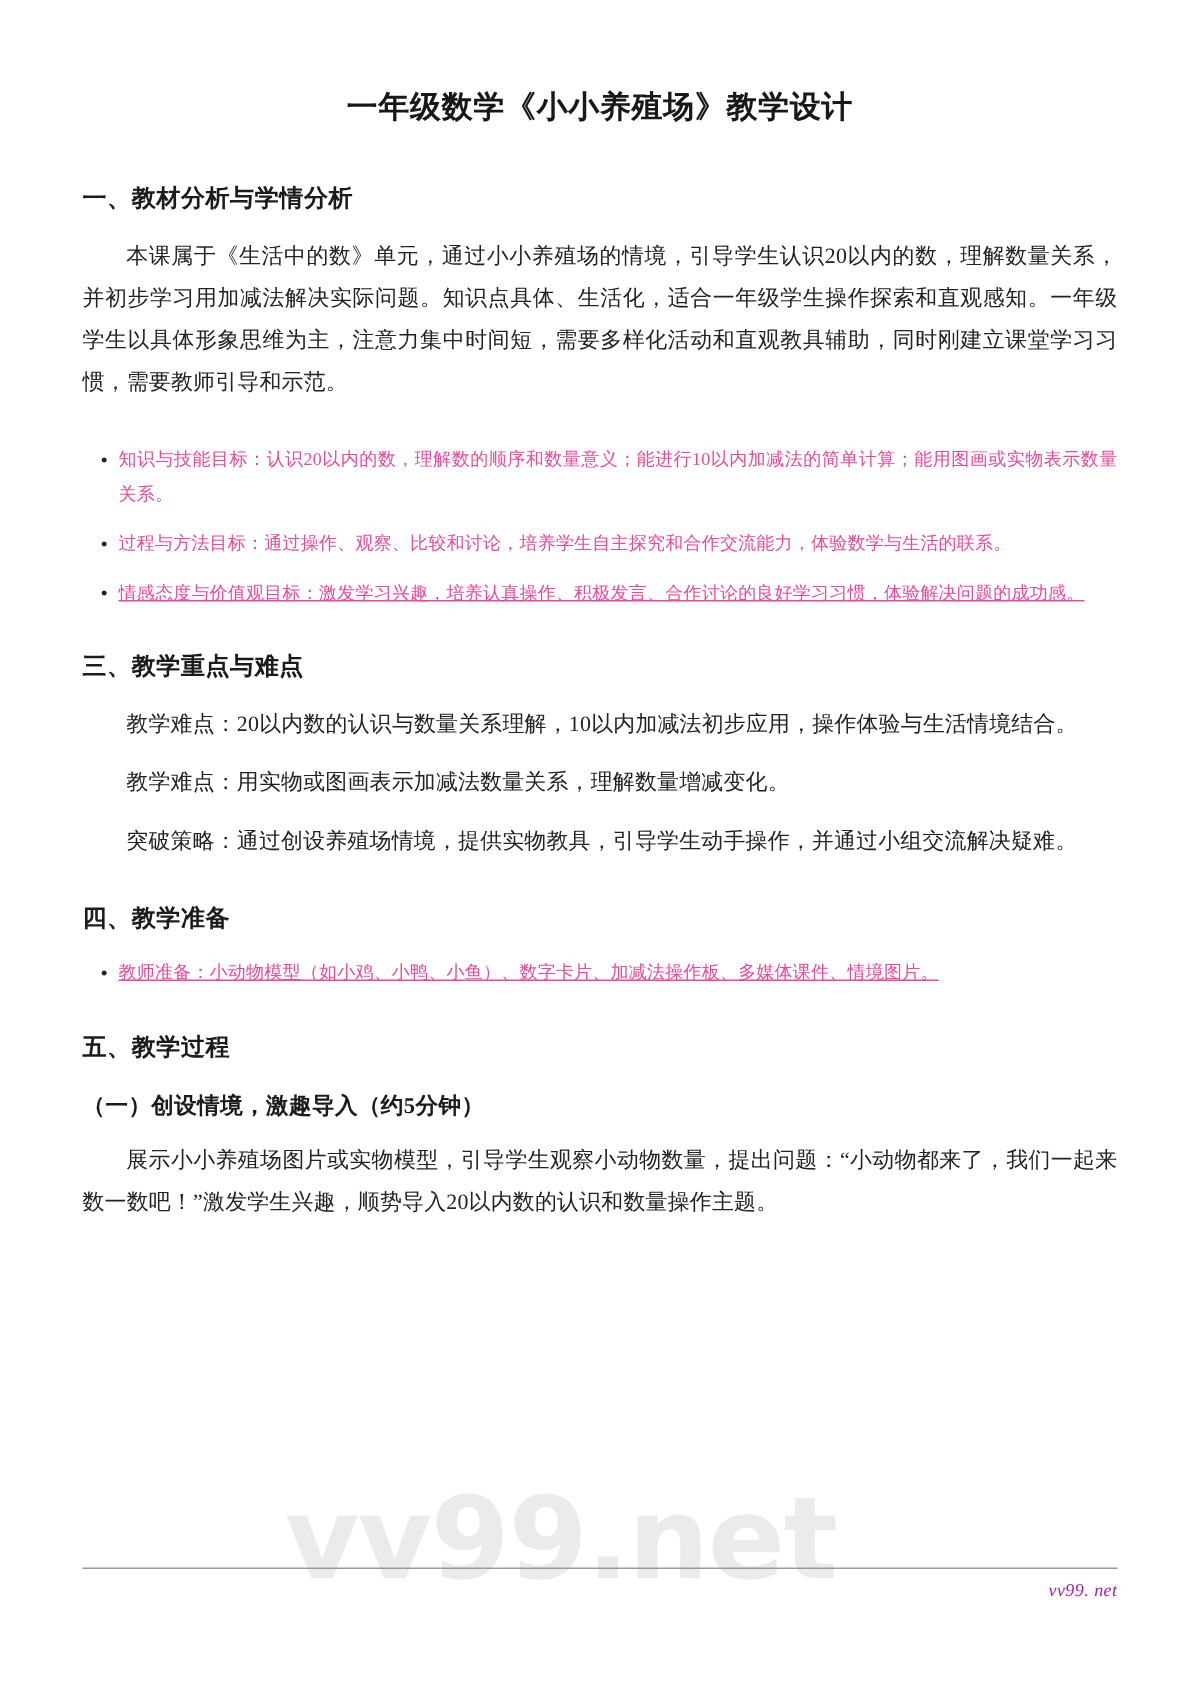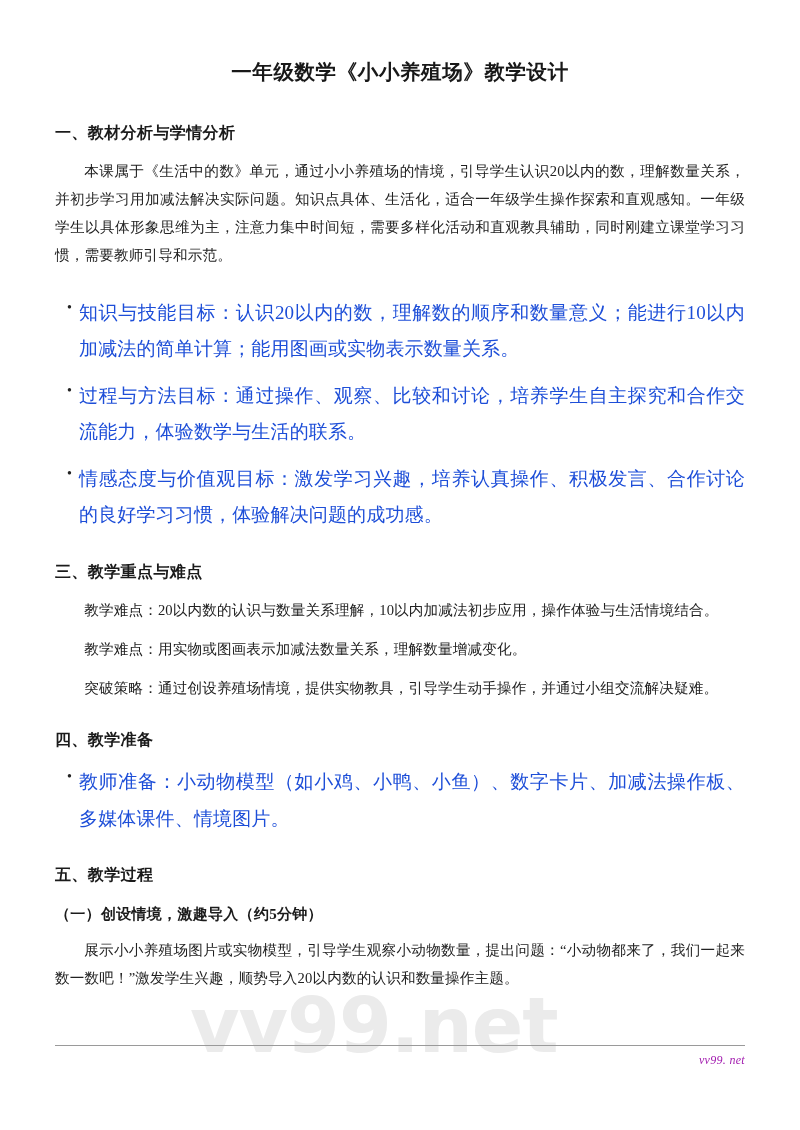--- a/index.html
+++ b/index.html
@@ -81,30 +81,30 @@
     letter-spacing: 0.15px;
   }
 
   ul.bullets {
     list-style: none;
     margin: 0;
     padding: 0;
   }
   ul.bullets li {
     position: relative;
-    font-size: 19px;
+    font-size: 12px;
     line-height: 1.92;
     margin: 0 0 10px 0;
     padding-left: 24px;
     text-align: justify;
     text-justify: inter-ideograph;
-    color: #1d4ed8;
+    color: #ec4899;
     letter-spacing: 0.15px;
   }
-  ul.bullets li:last-child { margin-bottom: 0; }
+  ul.bullets li:last-child { margin-bottom: 0; text-decoration: underline; }
   ul.bullets li::before {
     content: "•";
     position: absolute;
     left: 12px;
     top: 0;
     font-size: 14px;
     color: #222222;
   }
 
   .sub-head {

